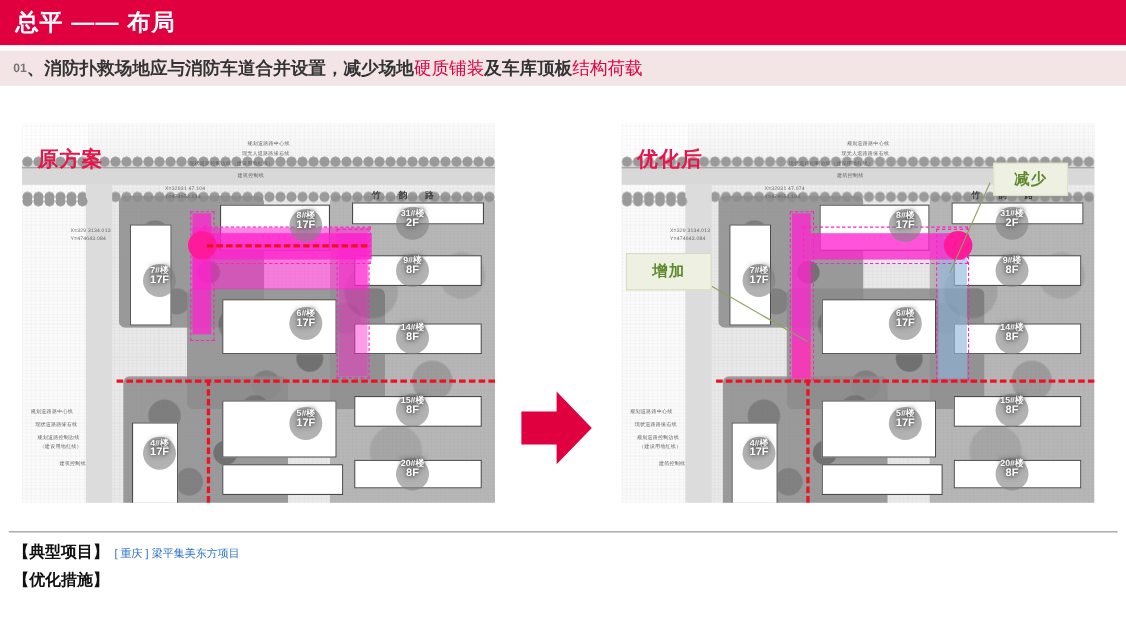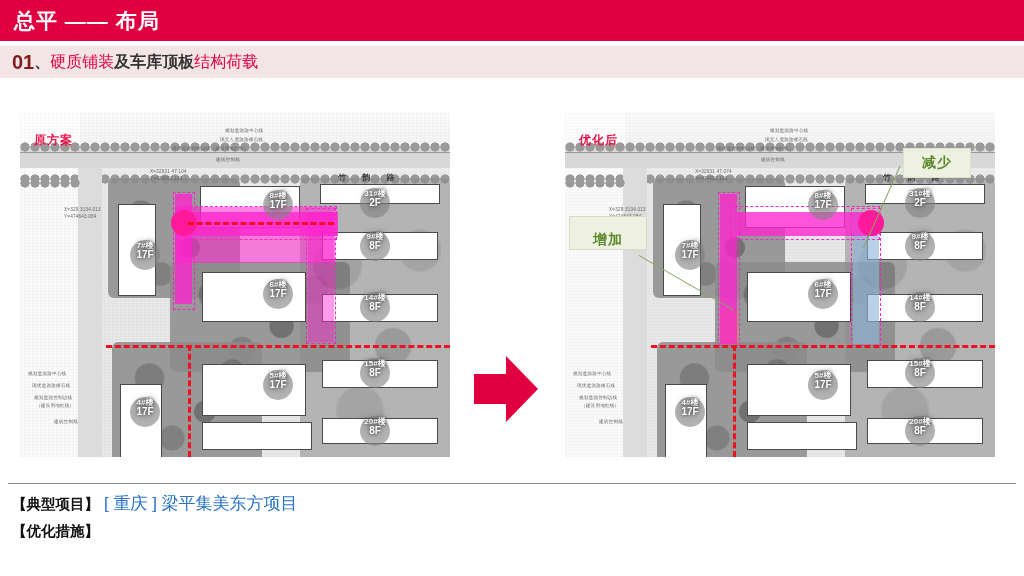--- a/index.html
+++ b/index.html
@@ -23,21 +23,21 @@
     white-space:nowrap;
   }
 
   
   .subtitle-bar {
     position:absolute; left:0; top:44px; width:1024px; height:34px;
     background:#f3e4e5;
     display:flex; align-items:center;
     border-top:2px solid #ffffff;
   }
-  .sub-num { color:#7f1d1d; font-size:20px; font-weight:bold; padding-left:12px; }
+  .sub-num { color:#737373; font-size:11px; font-weight:bold; padding-left:12px; }
   .sub-t1 { color:#333333; font-size:16px; font-weight:bold; }
   .sub-hl { color:#e00040; font-size:16px; font-weight:normal; }
 
   
   .figure-row { position:absolute; left:0; top:104px; width:1024px; height:365px; }
 
   .plan {
     position:absolute; top:8px; width:430px; height:345px;
     background:#f4f4f4; overflow:hidden;
     background-image:
@@ -103,21 +103,21 @@
   .red-dash-h { position:absolute; border-top:3px dashed #f01020; }
   .red-dash-v { position:absolute; border-left:3px dashed #f01020; }
   .pink-dot {
     position:absolute; border-radius:50%; background:#ff1a9b;
   }
   .blue-fill { position:absolute; background:#8fb4dd; opacity:.62; }
   .orange-fill { position:absolute; background:#e08a3c; opacity:.62; }
 
   
   .tag-red {
-    position:absolute; color:#e8154a; font-size:12px; font-weight:bold;
+    position:absolute; color:#e8154a; font-size:19px; font-weight:bold;
     letter-spacing:1px; white-space:nowrap;
   }
   .tag-green-box {
     position:absolute; background:#eef1e1; border:1px solid #d5dcc0;
     display:flex; align-items:center; justify-content:center;
   }
   .tag-green-box span {
     color:#5d8a2f; font-size:14px; font-weight:bold; letter-spacing:1px;
   }
   .leader { position:absolute; background:#8aa35c; transform-origin:0 0; height:1px; }
@@ -127,37 +127,38 @@
   .arrow-svg { width:72px; height:74px; display:block; }
 
   
   .divider {
     position:absolute; left:8px; top:483px; width:1008px; height:0;
     border-top:1.4px solid #8d8d8d;
   }
   .notes { position:absolute; left:12px; top:492px; width:1000px; }
   .note-line { display:flex; align-items:baseline; margin-bottom:7px; white-space:nowrap; }
   .note-key { color:#111111; font-size:14.5px; font-weight:bold; }
-  .note-val { color:#333333; font-size:17px; }
+  .note-val { color:#333333; font-size:10px; }
   .note-val.blue { color:#2a72c4; }
   .note-val.red { color:#e0043f; font-weight:bold; font-size:15px; }
   .gap { display:inline-block; width:5px; }
 </style>
 </head>
 <body>
 
 <div id="root">
 
   <div class="header-bar">
     <div class="header-title">总平 —— 布局</div>
   </div>
 
   <div class="subtitle-bar">
     <span class="sub-num">01</span>
     <span class="sub-t1">、</span>
+    <span class="sub-t1">消防扑救场地应与消防车道合并设置，减少场地</span>
     <span class="sub-hl">硬质铺装</span>
     <span class="sub-t1">及车库顶板</span>
     <span class="sub-hl">结构荷载</span>
   </div>
 
   <div class="figure-row">
 
     <div class="plan left">
       <div class="paper-noise"></div>
 
@@ -396,21 +397,21 @@
 
       <div class="bldg-dot" style="left:340px;top:304px;width:30px;height:30px;"></div>
       <div class="bldg-label" style="left:334px;top:306px;width:42px;">
         <span>20#楼</span>
         <span class="fl">8F</span>
       </div>
 
       <div class="leader" style="left:74px;top:143px;width:110px;transform:rotate(30deg);"></div>
       <div class="leader" style="left:298px;top:136px;width:90px;transform:rotate(-66deg);"></div>
 
-      <div class="tag-green-box" style="left:4px;top:104px;width:78px;height:34px;align-items:flex-end;">
+      <div class="tag-green-box" style="left:4px;top:118px;width:78px;height:34px;">
         <span>增加</span>
       </div>
       <div class="tag-green-box" style="left:338px;top:36px;width:68px;height:30px;background:#eef1e1;border-color:#dde3c9;">
         <span>减少</span>
       </div>
 
       <div class="tag-red" style="left:14px;top:20px;">优化后</div>
     </div>
 
     <div class="arrow-wrap">

